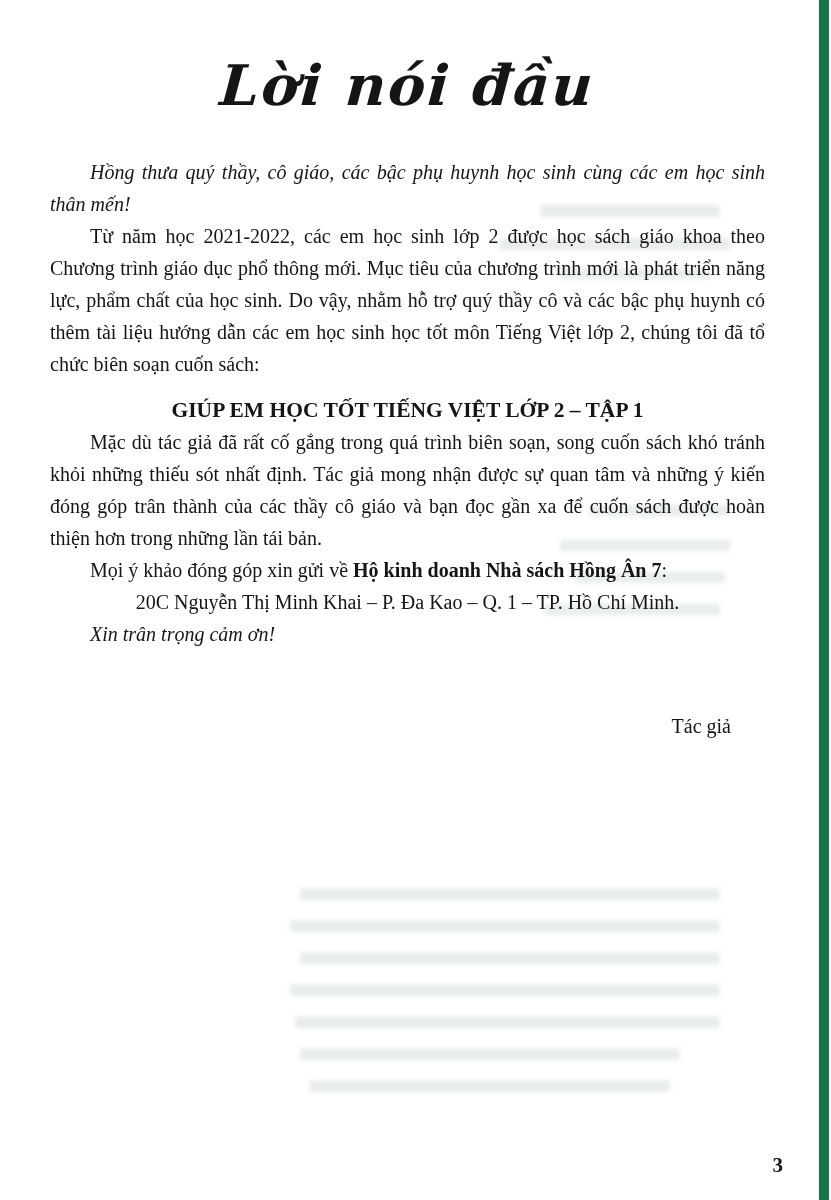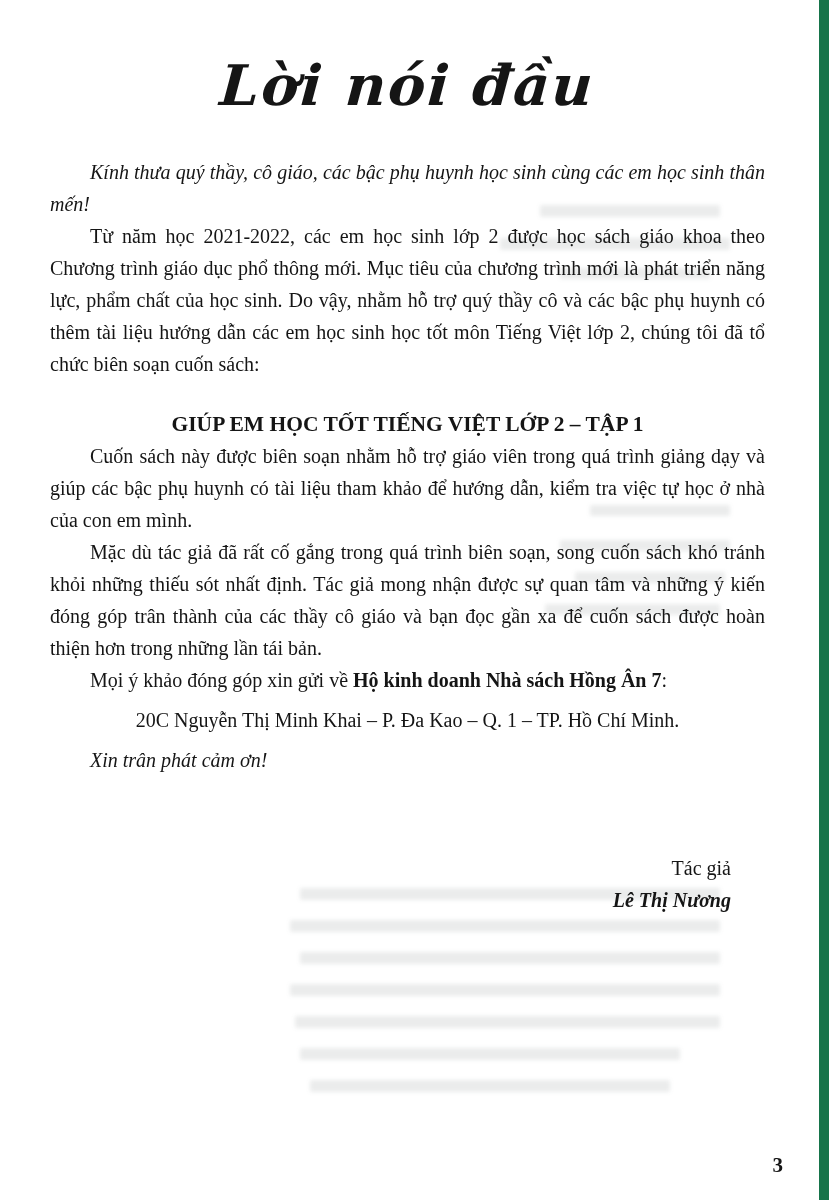--- a/index.html
+++ b/index.html
@@ -48,52 +48,52 @@
     line-height: 32px;
     text-align: justify;
     text-indent: 40px;
   }
   .greeting {
     font-style: italic;
     margin-top: 36px;
   }
   .par-intro { margin-top: 42px; }
   .book-title {
-    margin-top: 28px;
+    margin-top: 14px;
     text-align: center;
     font-weight: bold;
     font-size: 21.5px;
     line-height: 32px;
   }
   .book-subtitle {
     text-align: center;
     font-weight: bold;
     font-style: italic;
     font-size: 20px;
     line-height: 30px;
   }
   .par-purpose { margin-top: 16px; }
   .par-apology { margin-top: 18px; }
   .feedback { margin-top: 36px; }
   .feedback b { font-weight: bold; }
   .address-line, .email-line {
-    margin: 8px;
+    margin: 0;
     text-align: center;
     font-size: 20px;
     line-height: 32px;
   }
   .thanks {
     margin-top: 44px;
     font-style: italic;
     font-size: 20px;
     line-height: 32px;
     text-indent: 24px;
   }
   .author-block {
-    margin-top: 76px;
+    margin-top: 60px;
     text-align: right;
     padding-right: 34px;
     font-size: 20px;
     line-height: 32px;
   }
   .author-name {
     font-weight: bold;
     font-style: italic;
   }
   .page-number {
@@ -131,38 +131,36 @@
   <div class="ghost" style="left:295px; top:1016px; width:425px; height:12px;"></div>
   <div class="ghost" style="left:300px; top:1048px; width:380px; height:12px;"></div>
   <div class="ghost" style="left:310px; top:1080px; width:360px; height:12px;"></div>
 
   <div class="accent-bar" style="background: rgb(22, 116, 74);"></div>
 
   <div class="content">
 
     <div class="doc-title">Lời nói đầu</div>
 
-    <p class="body-par greeting">Kính thưa quý thầy, cô giáo, các bậc phụ huynh học sinh cùng các em học sinh thân mến!</p>
+    <p class="body-par greeting">Hồng thưa quý thầy, cô giáo, các bậc phụ huynh học sinh cùng các em học sinh thân mến!</p>
 
     <p class="body-par par-intro">Từ năm học 2021-2022, các em học sinh lớp 2 được học sách giáo khoa theo Chương trình giáo dục phổ thông mới. Mục tiêu của chương trình mới là phát triển năng lực, phẩm chất của học sinh. Do vậy, nhằm hỗ trợ quý thầy cô và các bậc phụ huynh có thêm tài liệu hướng dẫn các em học sinh học tốt môn Tiếng Việt lớp 2, chúng tôi đã tổ chức biên soạn cuốn sách:</p>
 
     <div class="book-title">GIÚP EM HỌC TỐT TIẾNG VIỆT LỚP 2 – TẬP 1</div>
 
-    <p class="body-par par-purpose">Cuốn sách này được biên soạn nhằm hỗ trợ giáo viên trong quá trình giảng dạy và giúp các bậc phụ huynh có tài liệu tham khảo để hướng dẫn, kiểm tra việc tự học ở nhà của con em mình.</p>
 
     <p class="body-par par-apology">Mặc dù tác giả đã rất cố gắng trong quá trình biên soạn, song cuốn sách khó tránh khỏi những thiếu sót nhất định. Tác giả mong nhận được sự quan tâm và những ý kiến đóng góp trân thành của các thầy cô giáo và bạn đọc gần xa để cuốn sách được hoàn thiện hơn trong những lần tái bản.</p>
 
     <p class="body-par feedback"><span>Mọi ý khảo đóng góp xin gửi về </span><b>Hộ kinh doanh Nhà sách Hồng Ân 7</b><span>:</span></p>
 
     <p class="address-line">20C Nguyễn Thị Minh Khai – P. Đa Kao – Q. 1 – TP. Hồ Chí Minh.</p>
 
-    <p class="body-par thanks">Xin trân phát cảm ơn!</p>
+    <p class="body-par thanks">Xin trân trọng cảm ơn!</p>
 
     <div class="author-block">
       <div>Tác giả</div>
-      <div class="author-name">Lê Thị Nương</div>
     </div>
 
   </div>
 
   <div class="page-number">3</div>
 
 </div>
 
 </body></html>

